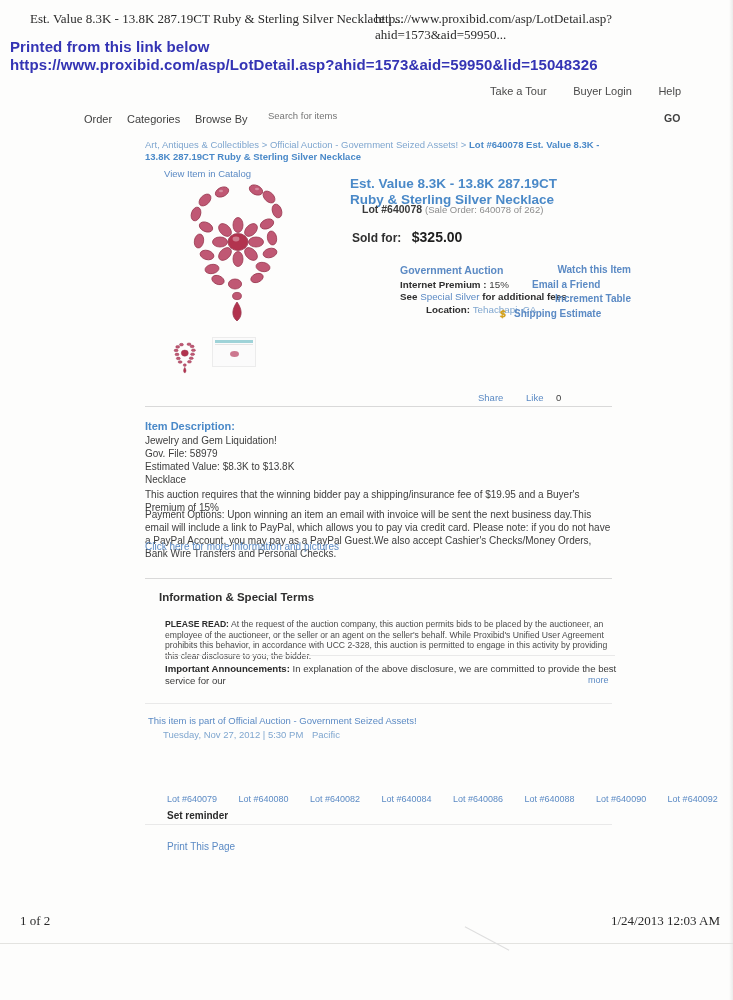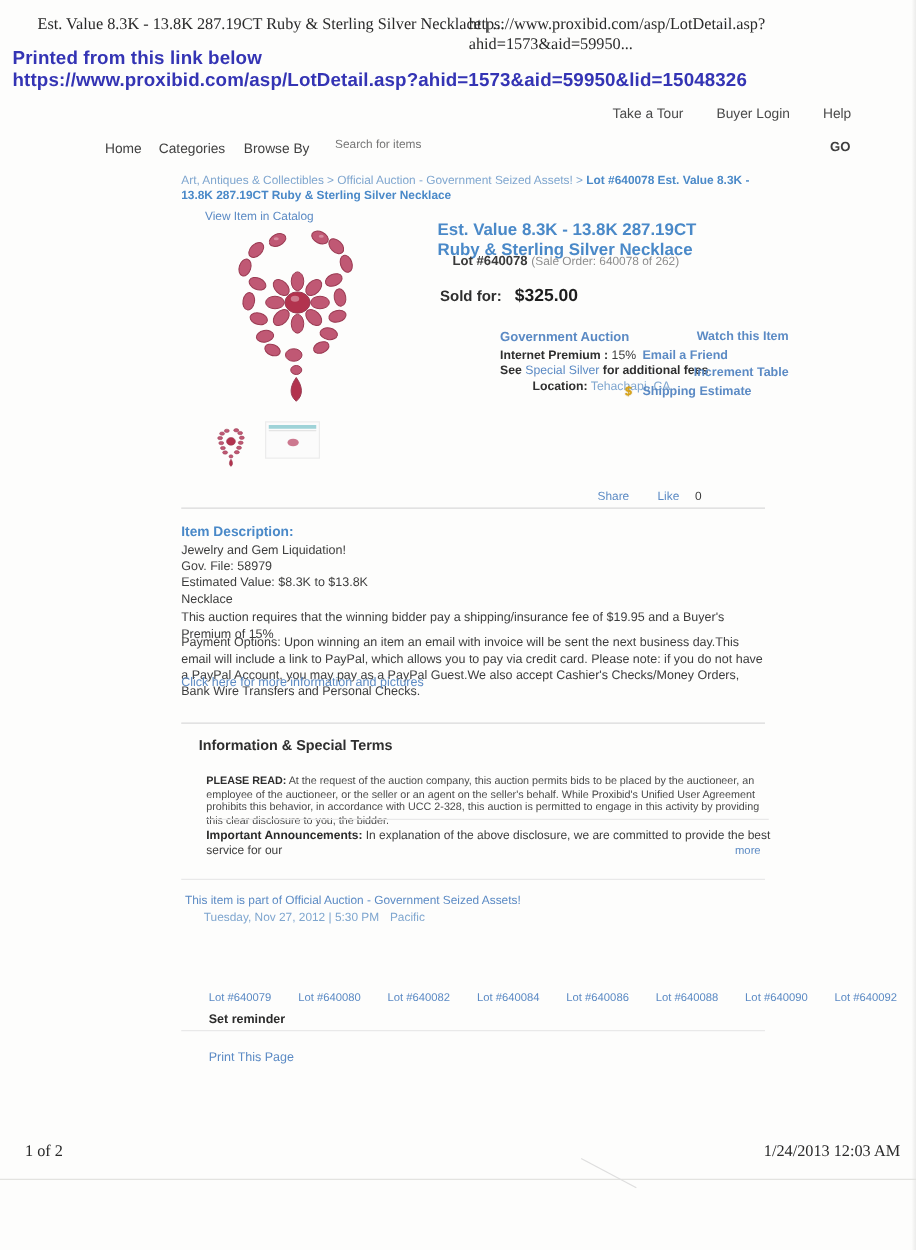--- a/index.html
+++ b/index.html
@@ -60,21 +60,21 @@
 
 <div class="abs note" style="left:10px; top:38px;">Printed from this link below</div>
 <div class="abs note" style="left:10px; top:56px;">https://www.proxibid.com/asp/LotDetail.asp?ahid=1573&amp;aid=59950&amp;lid=15048326</div>
 
 <div class="abs utility" style="right:52px; top:81px;">
   <a>Take a Tour</a>
   <a>Buyer Login</a>
   <a>Help</a>
 </div>
 
-<div class="abs nav-item" style="left:84px; top:113px;">Home</div>
+<div class="abs nav-item" style="left:84px; top:113px;">Order</div>
 <div class="abs nav-item" style="left:127px; top:113px;">Categories</div>
 <div class="abs nav-item" style="left:195px; top:113px;">Browse By</div>
 <input class="abs" style="left: 268px; top: 110px; width: 140px; border: none; background: transparent; font-size: 9.5px; color: rgb(141, 141, 141); outline: none;" placeholder="Search for items">
 <div class="abs nav-item bold" style="left:664px; top:112px; font-size:10.5px;">GO</div>
 
 <div class="abs breadcrumb" style="left:145px; top:139px;">
   <span class="link-lt">Art, Antiques &amp; Collectibles &gt; Official Auction - Government Seized Assets! &gt; </span><span class="bold" style="color:#4a89c8;">Lot #640078 Est. Value 8.3K - 13.8K 287.19CT Ruby &amp; Sterling Silver Necklace</span>
 </div>
 
 <div class="abs link" style="left:164px; top:168px; font-size:9.5px;">View Item in Catalog</div>
@@ -174,21 +174,21 @@
     <span class="bold" style="color:#2f2f2f;">for additional fees</span>
   </div>
   <div style="white-space:nowrap;">
     <span class="bold" style="color:#2f2f2f;padding-left:26px;">Location:</span>
     <span class="link-lt">Tehachapi, CA</span>
   </div>
 </div>
 
 <div class="abs" style="left:500px; top:263px; font-size:10px; line-height:14.5px;">
   <div class="link bold" style="margin-left:14px;text-align:right;">Watch this Item</div>
-  <div class="link bold" style="margin-left:14px;">Email a Friend</div>
+  <div class="link bold" style="margin-left:32px;">Email a Friend</div>
   <div class="link bold" style="margin-left:14px;padding-left:41px;">Increment Table</div>
   <div>
     <span class="ship-icon">$</span><span class="link bold">Shipping Estimate</span>
   </div>
 </div>
 
 <div class="abs" style="left:478px; top:392px; font-size:9.5px;">
   <span class="link">Share</span>
   <span class="link" style="margin-left:20px;">Like</span>
   <span style="margin-left:10px; color:#3a3a3a;">0</span>

